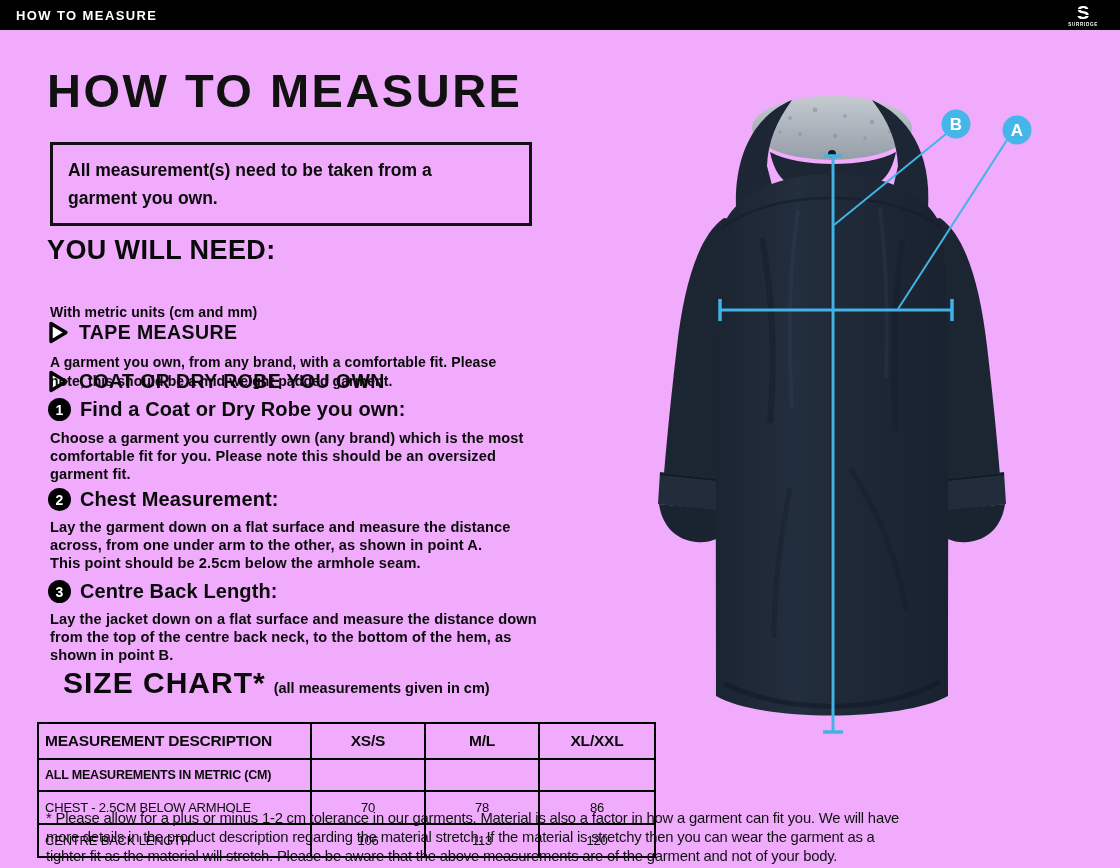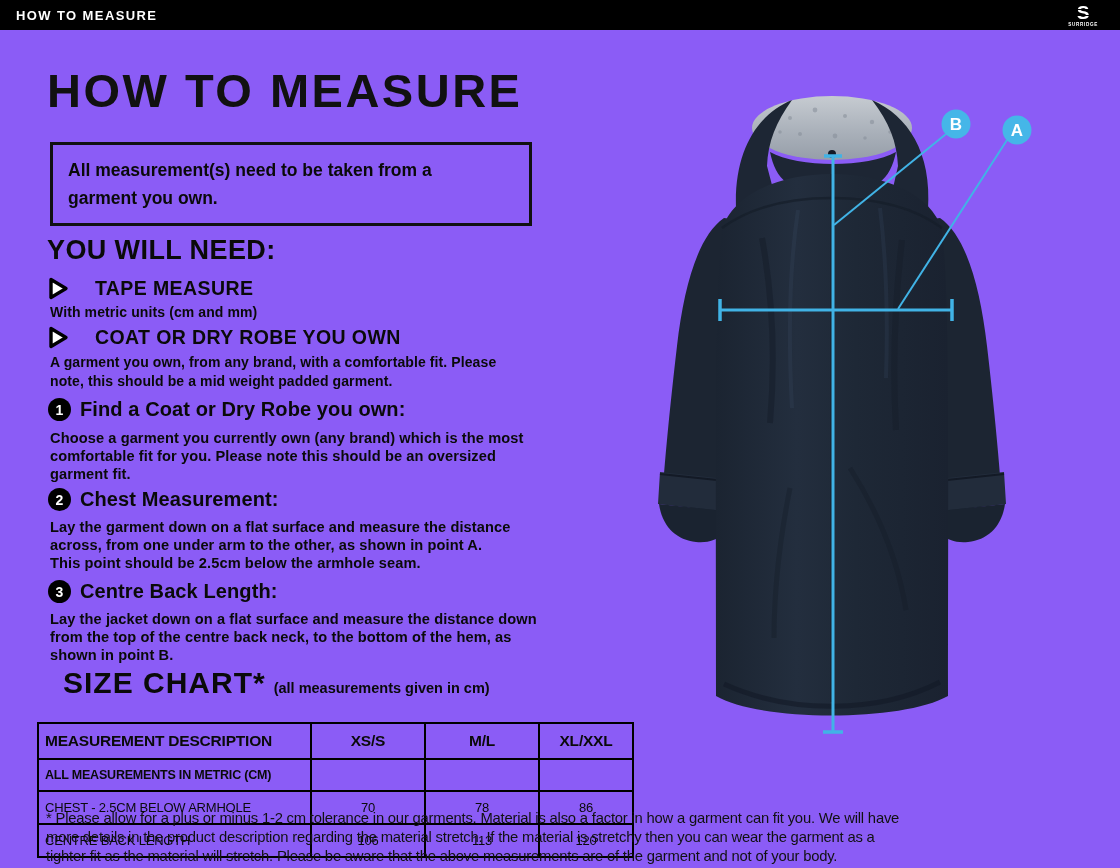--- a/index.html
+++ b/index.html
@@ -1,17 +1,17 @@
 <!DOCTYPE html>
 <html><head>
 <meta charset="utf-8">
 <title>How To Measure</title>
 <style>
   html,body{margin:0;padding:0;background:#fff;}
-  #screen{position:relative;width:1120px;height:868px;background:#8b5cf6;overflow:hidden;
+  #screen{position:relative;width:1120px;height:868px;background:#f0abfc;overflow:hidden;
           font-family:"Liberation Sans", sans-serif;color:#0a0a0a;}
 
   
   .topbar{position:absolute;left:0;top:0;width:1120px;height:30px;background:#000;
           display:flex;align-items:center;justify-content:space-between;box-sizing:border-box;padding:0 16px;}
   .topbar-title{color:#fff;font-size:13px;font-weight:bold;letter-spacing:1.4px;}
   .brand{display:flex;flex-direction:column;align-items:center;margin-right:6px;}
   .logo-s{position:relative;width:14px;height:17px;}
   .logo-s .slice{position:absolute;left:0;width:14px;overflow:hidden;}
   .logo-s .slice span{position:absolute;left:0;color:#fff;font-weight:bold;font-size:19px;line-height:17px;width:14px;text-align:center;}
@@ -19,21 +19,21 @@
   .sl2{top:6px;height:5px;} .sl2 span{top:-6px;}
   .sl3{top:12px;height:5px;} .sl3 span{top:-12px;}
   .brand-name{color:#fff;font-size:4.6px;font-weight:bold;letter-spacing:0.7px;margin-top:1px;}
 
   
   .h1{position:absolute;left:47px;top:63px;font-size:47px;font-weight:bold;letter-spacing:2.5px;color:#111;}
   .note-box{position:absolute;left:50px;top:142px;width:446px;border:3px solid #111;
             padding:11px 15px;font-size:17.5px;font-weight:bold;line-height:28px;white-space:pre-line;}
   .ywn{position:absolute;left:47px;top:235px;font-size:27px;font-weight:bold;letter-spacing:0.4px;}
 
-  .bullet-row{position:absolute;display:flex;align-items:center;gap:26px;}
+  .bullet-row{position:absolute;display:flex;align-items:center;gap:10px;margin-top:44px;}
   .tri-icon{width:21px;height:23px;flex:0 0 auto;}
   .bullet-label{font-size:19.5px;font-weight:bold;letter-spacing:0.4px;}
   .sub{position:absolute;font-size:14px;font-weight:bold;line-height:18.5px;white-space:pre-line;letter-spacing:0.1px;}
 
   .step-head{position:absolute;display:flex;align-items:center;gap:9px;}
   .step-circle{width:23px;height:23px;border-radius:50%;background:#000;color:#fff;
                display:flex;align-items:center;justify-content:center;font-size:14px;font-weight:bold;flex:0 0 auto;}
   .step-title{font-size:20px;font-weight:bold;letter-spacing:0.1px;}
   .step-body{position:absolute;font-size:14.6px;font-weight:bold;line-height:18px;white-space:pre-line;letter-spacing:0.1px;}
 
@@ -42,21 +42,21 @@
   .size-chart-sub{font-size:14.5px;font-weight:bold;padding-bottom:4px;}
 
   
   table.size{position:absolute;left:37px;top:722px;border-collapse:collapse;table-layout:fixed;
              font-family:"Liberation Sans", sans-serif;letter-spacing:-0.2px;}
   table.size th, table.size td{border:2px solid #000;box-sizing:border-box;padding:8px 6px;}
   table.size th{font-size:15.5px;height:27px;}
   table.size td{font-size:13px;height:19px;}
   .col-desc{width:273px;text-align:left;}
   .col-val{width:114px;text-align:center;}
-  .col-val-last{width:94px;text-align:center;}
+  .col-val-last{width:116px;text-align:center;}
   tr.metric td{font-weight:bold;font-size:12.5px;border-radius:6px;}
 
   .footnote{position:absolute;left:46px;top:809px;width:1060px;font-size:14.8px;line-height:19px;
             white-space:pre-line;letter-spacing:-0.2px;color:#111;}
 
   
   .figure{position:absolute;left:640px;top:88px;width:480px;height:660px;}
 </style>
 </head>
 <body>

